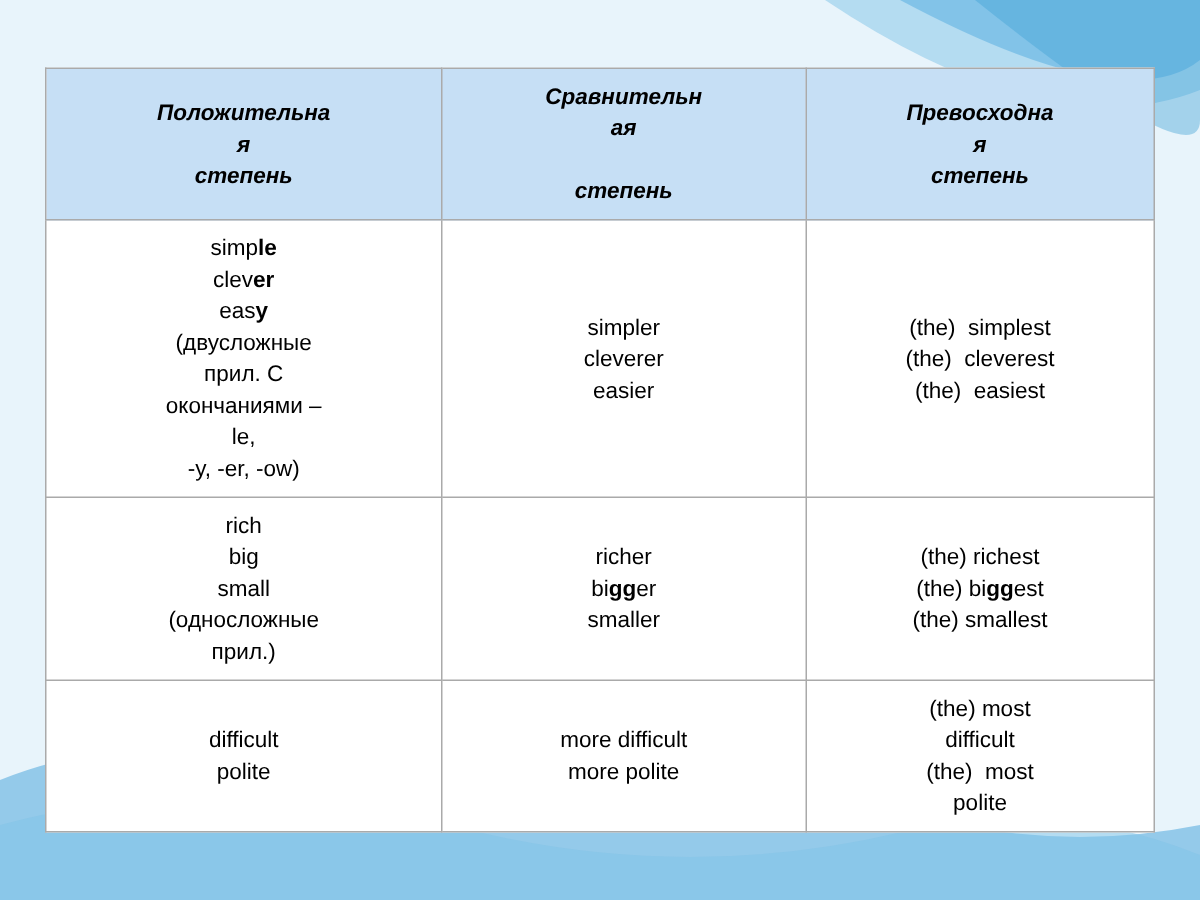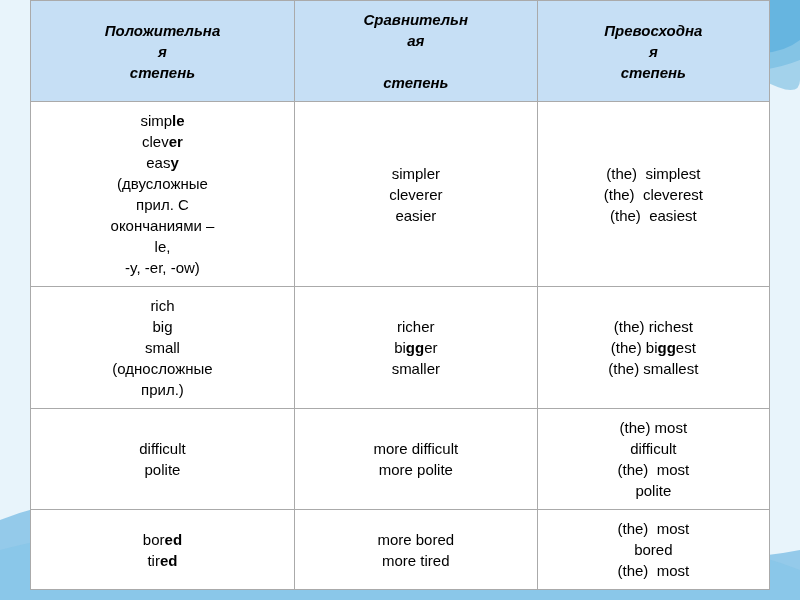--- a/index.html
+++ b/index.html
@@ -19,21 +19,21 @@
       position: absolute;
       top: 0; left: 0; width: 100%; height: 100%;
       z-index: 0;
       pointer-events: none;
     }
 
     .page-wrapper {
       position: relative;
       z-index: 1;
       display: flex;
-      align-items: flex-end;
+      align-items: center;
       justify-content: center;
       width: 100%;
       height: 100%;
       padding: 10px;
     }
 
     table {
       border-collapse: collapse;
       background: #fff;
       width: 740px;
@@ -121,26 +121,15 @@
           difficult<br>polite
         </td>
         <td>
           more difficult<br>more polite
         </td>
         <td>
           (the) most<br>difficult<br>(the)&nbsp; most<br>polite
         </td>
       </tr>
 
-      <tr>
-        <td>
-          bor<span class="bold-part">ed</span><br>tir<span class="bold-part">ed</span>
-        </td>
-        <td>
-          more bored<br>more tired
-        </td>
-        <td>
-          (the)&nbsp; most<br>bored<br>(the)&nbsp; most
-        </td>
-      </tr>
     </tbody>
   </table>
 </div>
 
 </body></html>

